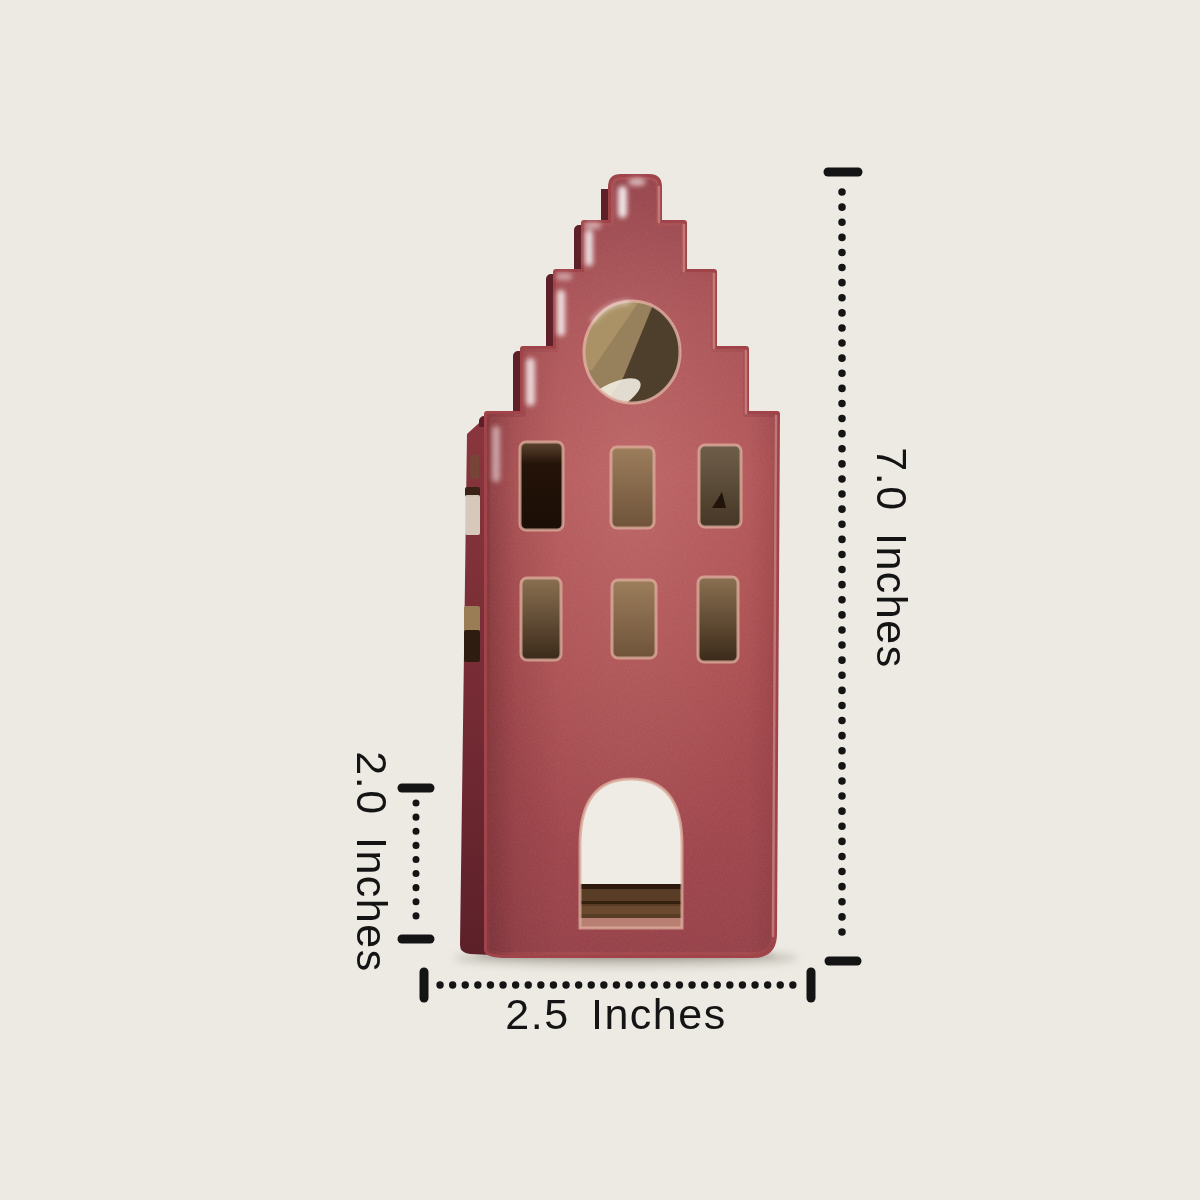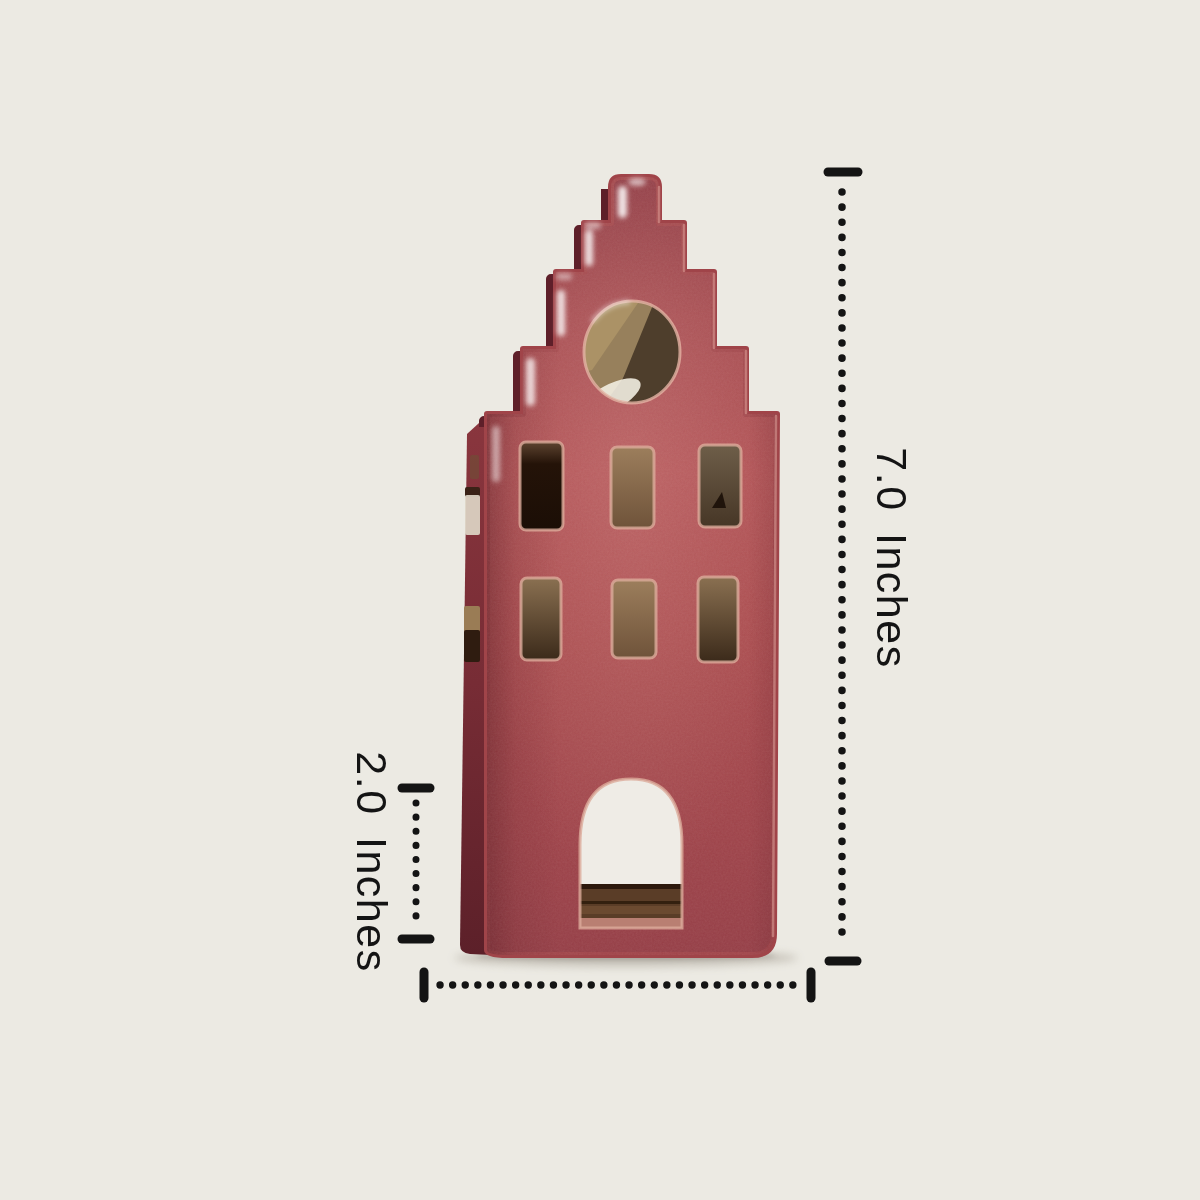--- a/index.html
+++ b/index.html
@@ -211,13 +211,14 @@
         <path d="M 440 985 L 795 985" stroke-width="7.3" stroke-dasharray="0.1 12.5"></path>
         <path d="M 811 972 L 811 998" stroke-width="9"></path>
       </g>
     </g>
   </svg>
 
   <div class="dim-label vertical" style="left:891px; top:558px;">7.0 Inches</div>
 
   <div class="dim-label vertical" style="left:371px; top:862px;">2.0 Inches</div>
 
+  <div class="dim-label horizontal" style="left:616px; top:1014px;">2.5 Inches</div>
 </div>
 
 </body></html>

